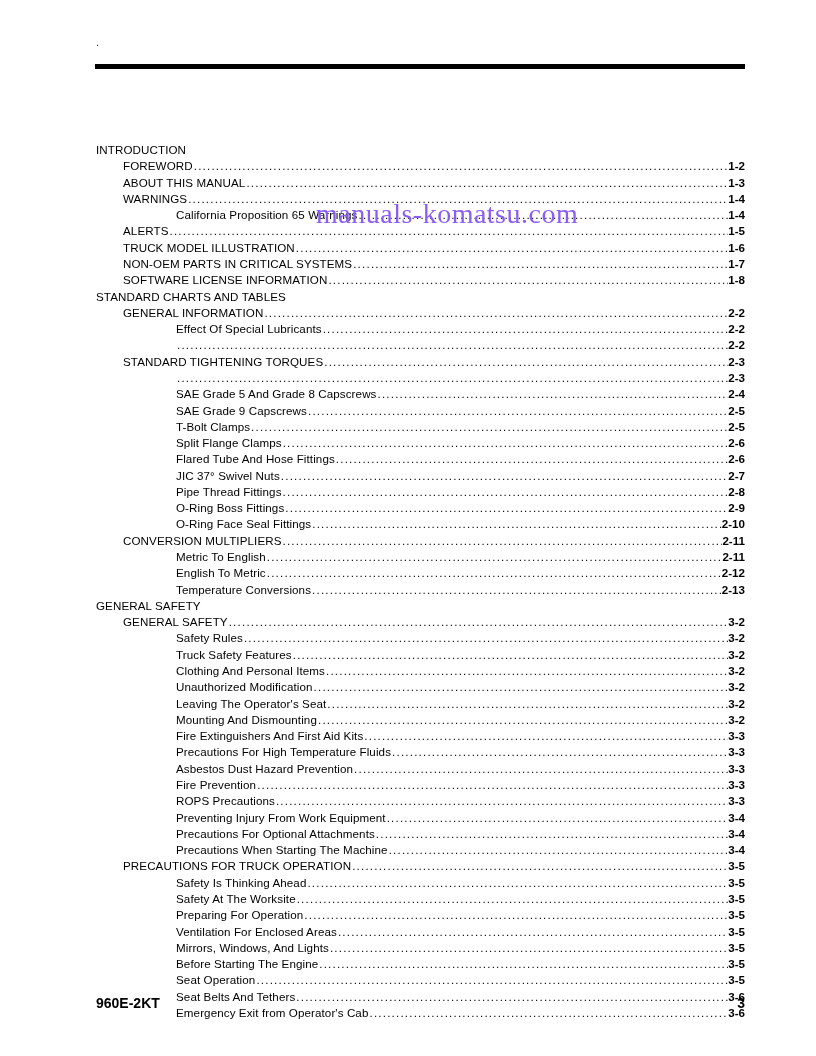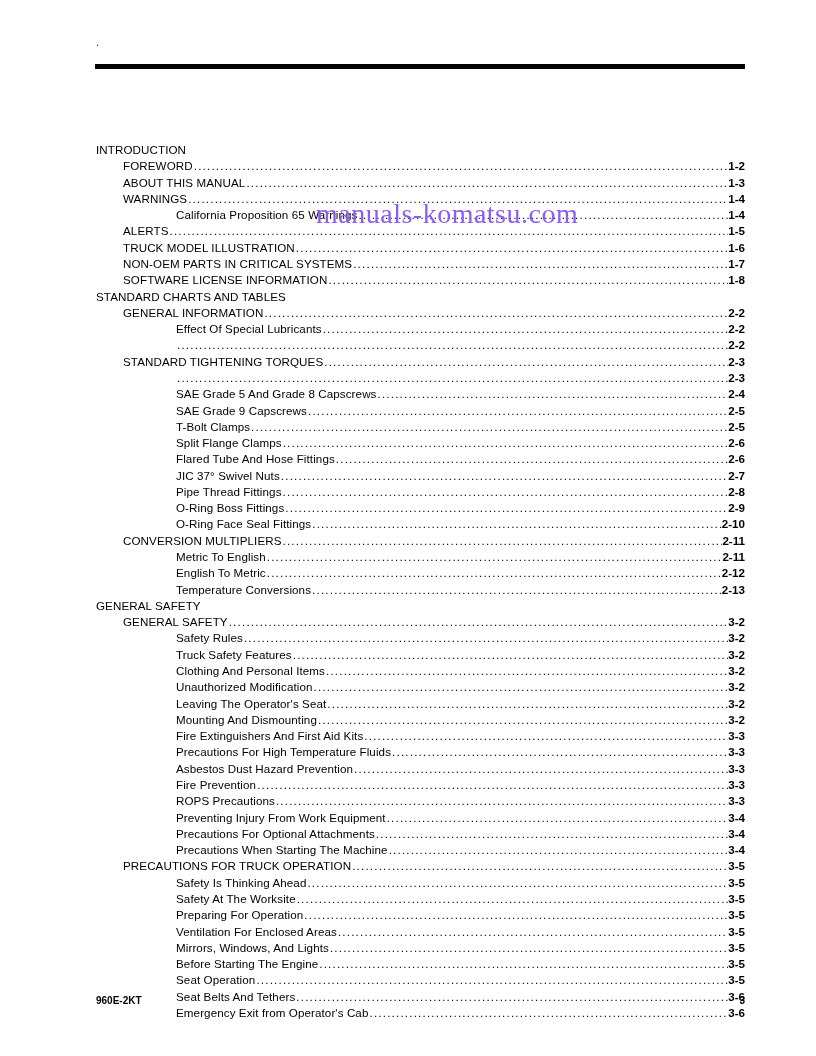--- a/index.html
+++ b/index.html
@@ -66,21 +66,21 @@
     color: #8b5cf6;
     letter-spacing: 0.5px;
   }
   .footer {
     position: absolute;
     left: 96px;
     top: 995px;
     width: 649px;
     display: flex;
     justify-content: space-between;
-    font-size: 10px;
+    font-size: 14px;
     font-weight: bold;
   }
 </style>
 </head>
 <body>
 
 <div class="page">
 
   <div class="stray-mark">.</div>
 

